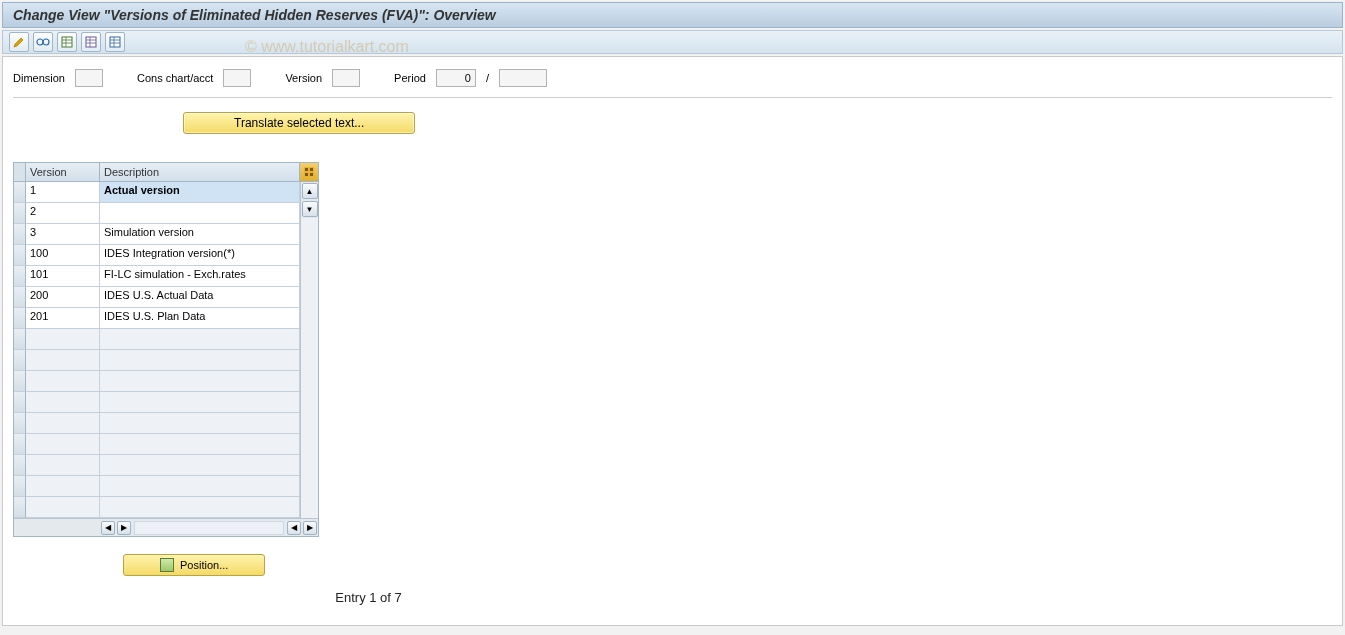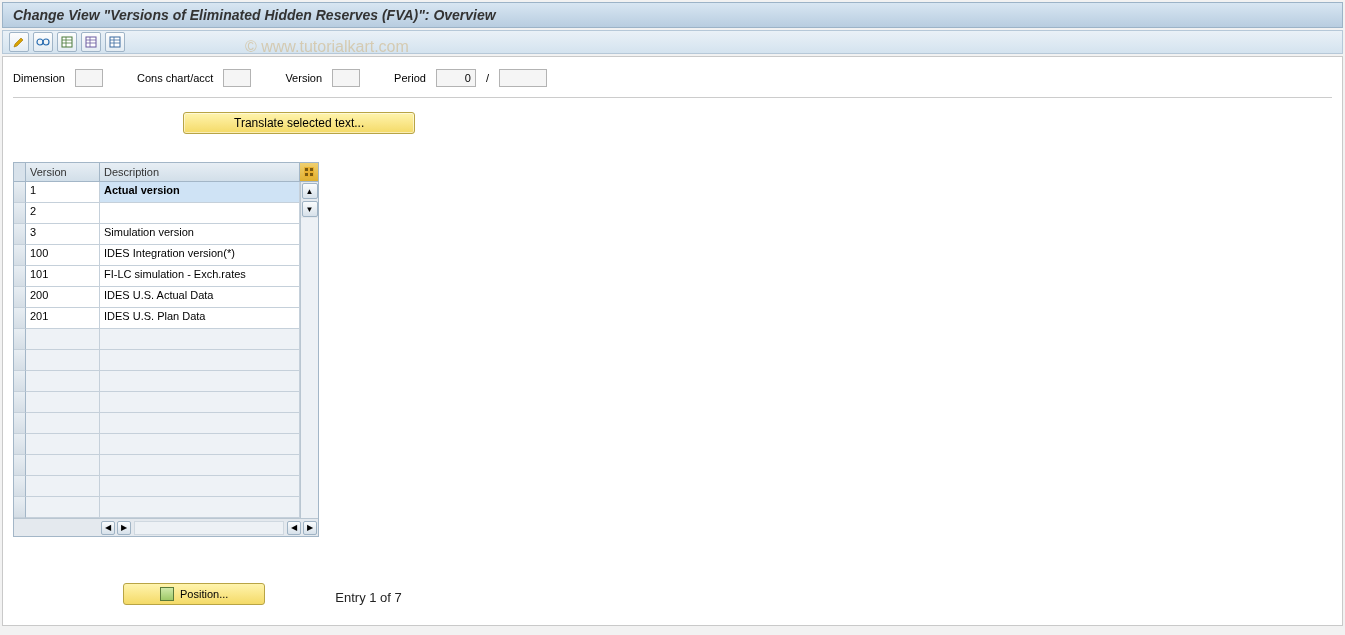--- a/index.html
+++ b/index.html
@@ -180,21 +180,21 @@
       border:1px solid #9fb3c4;border-radius:2px;
       margin:0 1px;font-size:8px;
       display:flex;align-items:center;justify-content:center;cursor:pointer;
     }
     .hscroll-track { flex:1; background:#edf1f5; height:14px; border:1px solid #cfd8e0; margin:0 2px; }
     .footer-row {
       position: absolute;
       left: 10px;
       bottom: 20px;
       display: flex;
-      align-items: flex-end;
+      align-items: flex-start;
       gap: 70px;
     }
     .btn-position {
       background: linear-gradient(#fff4ad,#f4da67);
       border: 1px solid #b8a445;
       border-radius: 3px;
       padding: 3px 36px;
       cursor: pointer;
       font-size: 11px;
       margin-left: 110px;

